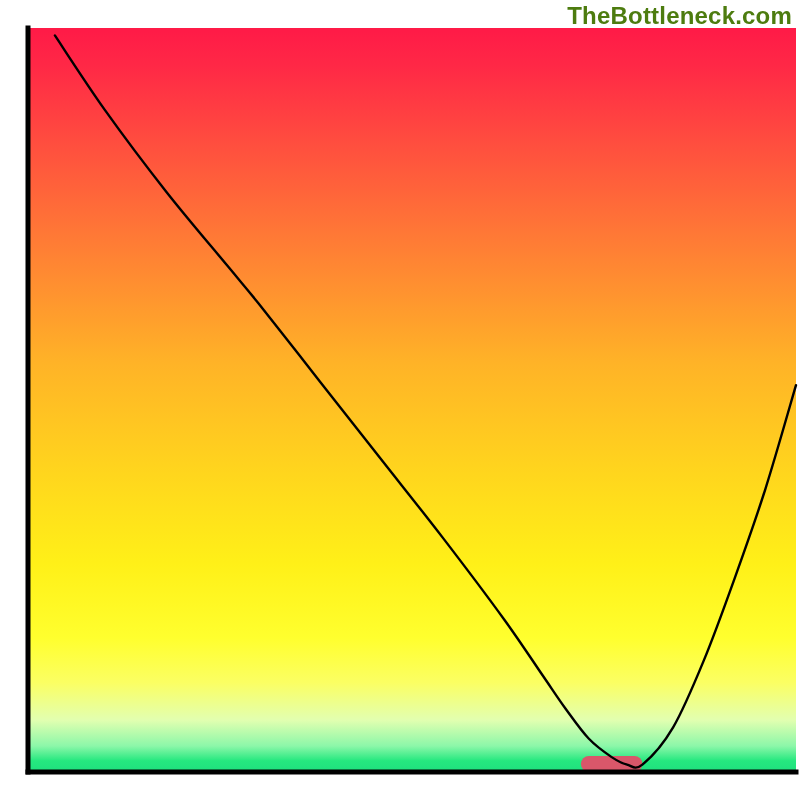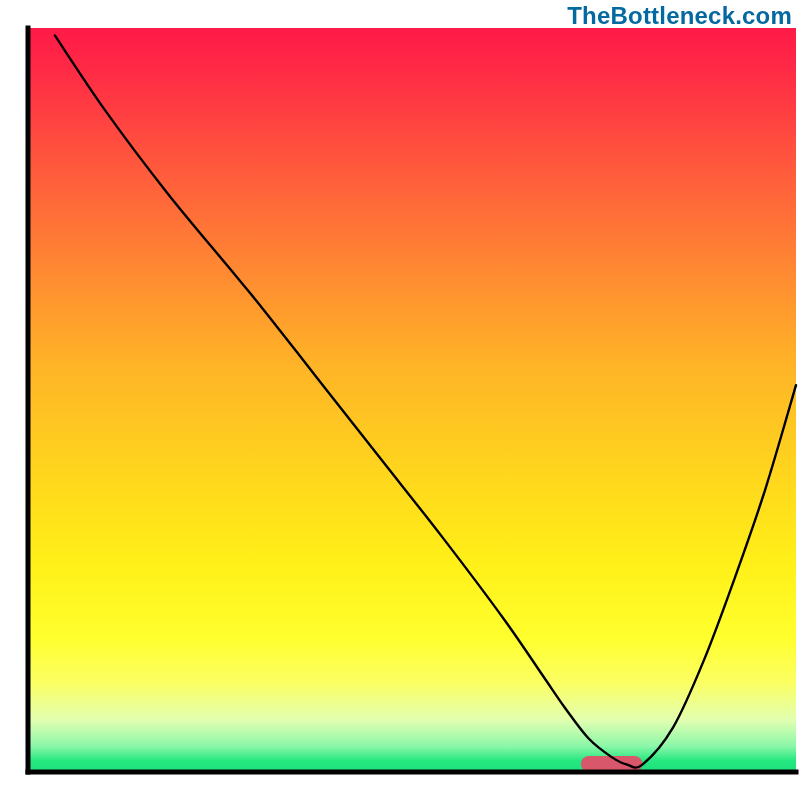--- a/index.html
+++ b/index.html
@@ -15,21 +15,21 @@
     position: relative;
     width: 800px;
     height: 800px;
   }
   .watermark {
     position: absolute;
     top: 2px;
     right: 8px;
     font-size: 24px;
     font-weight: 600;
-    color: #0369a1;
+    color: #4d7c0f;
     letter-spacing: 0.2px;
     z-index: 10;
     user-select: none;
   }
   svg {
     display: block;
   }
 </style>
 </head>
 <body>

